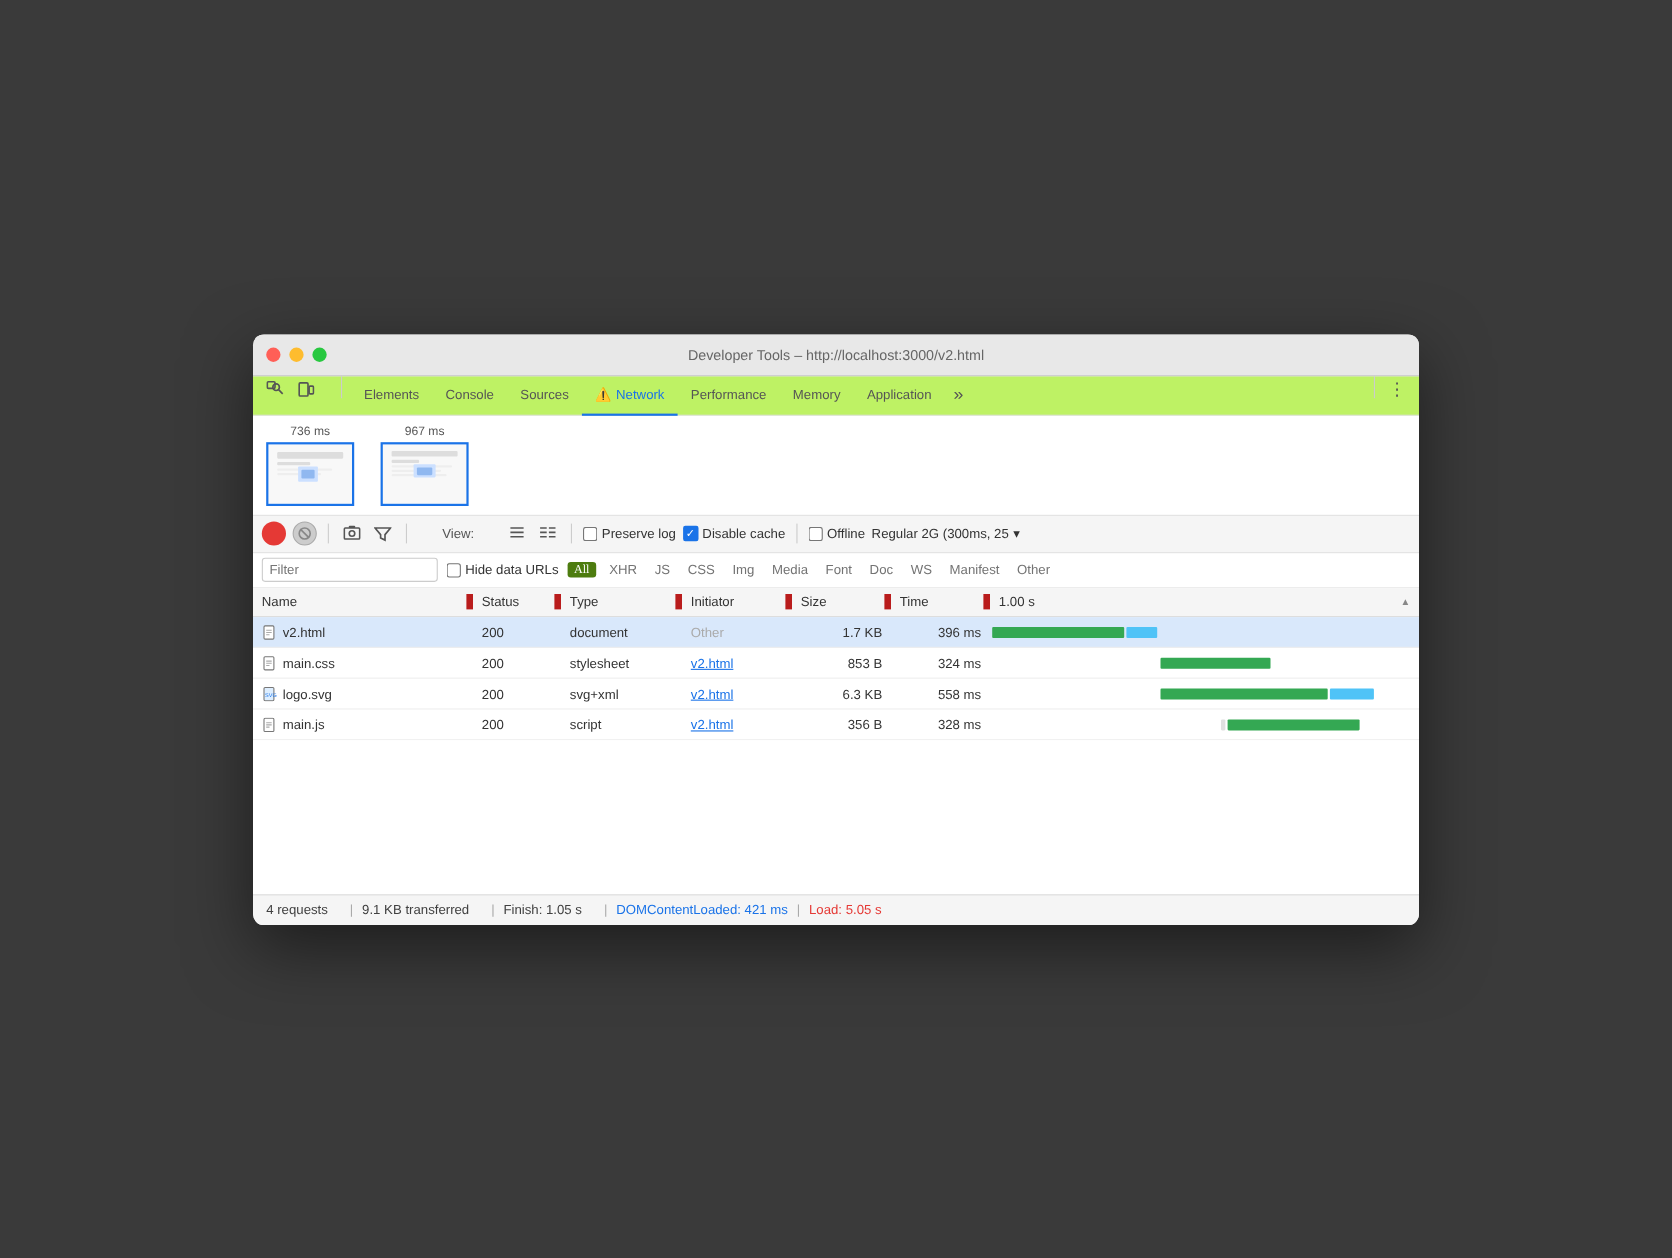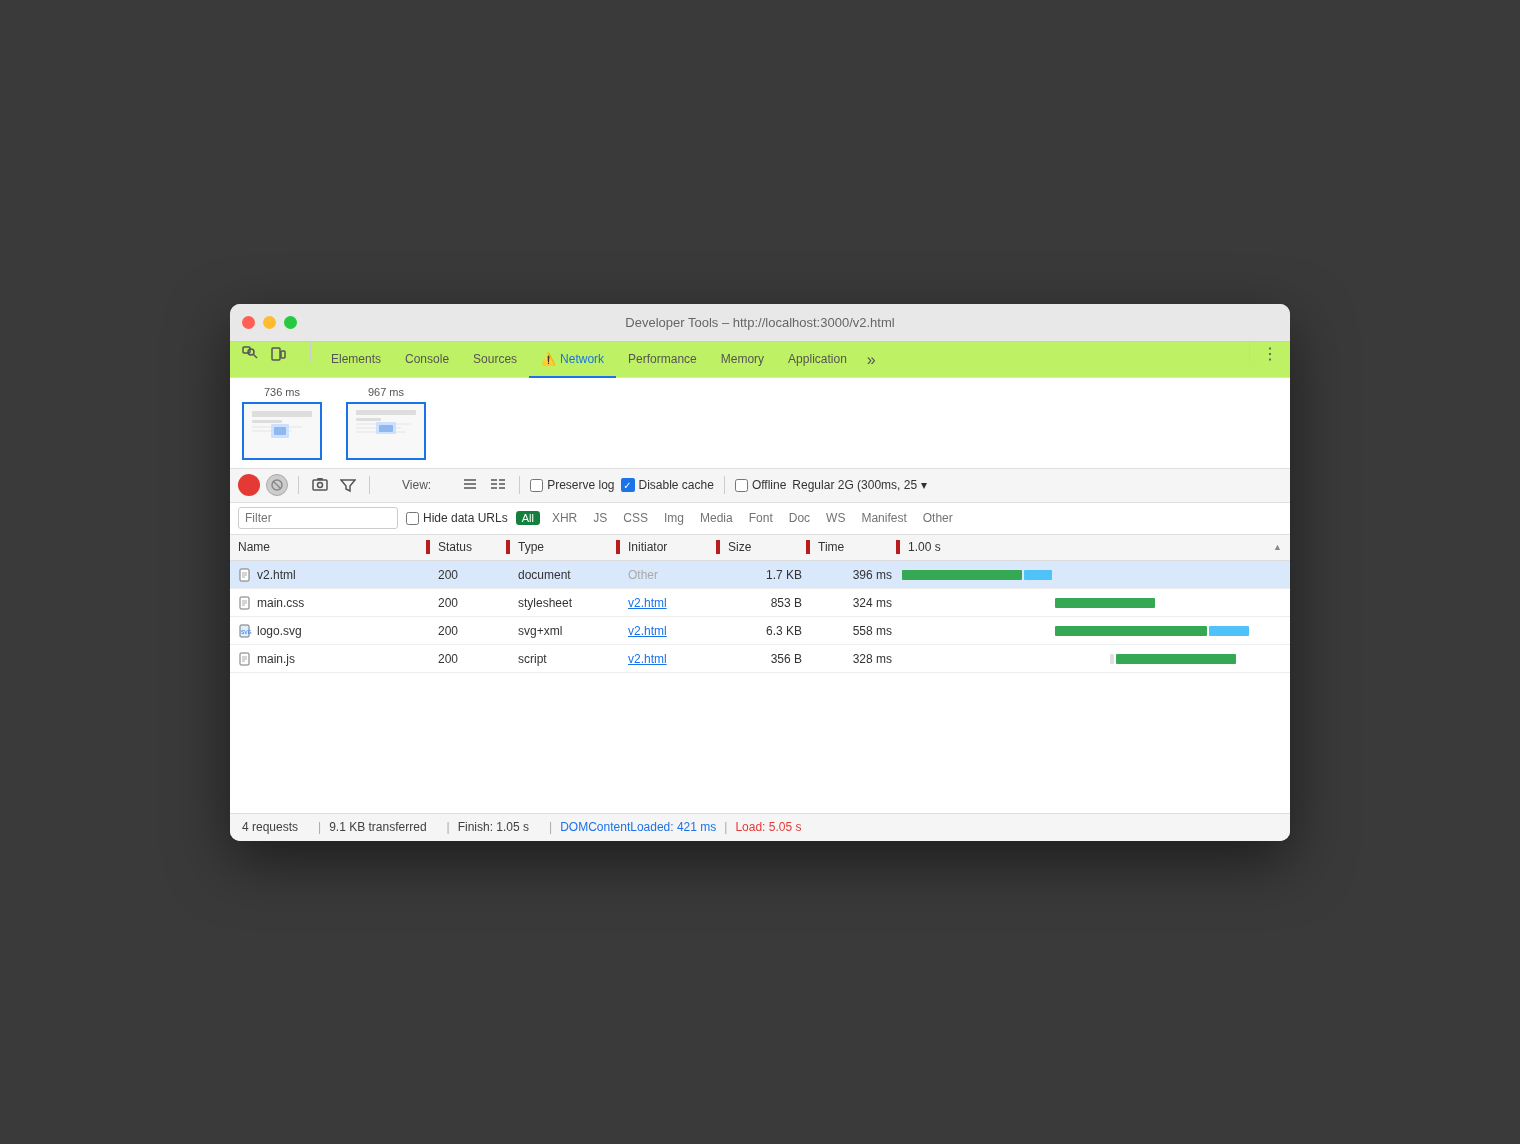--- a/index.html
+++ b/index.html
@@ -243,26 +243,27 @@
       outline: none;
     }
     .filter-checkbox-group {
       display: flex;
       align-items: center;
       gap: 4px;
       font-size: 12px;
       color: #333;
     }
     .all-badge {
-      background: #15803d;
+      background: #4d7c0f;
       color: white;
       border-radius: 3px;
       padding: 1px 6px;
       font-size: 11px;
       cursor: pointer;
+      font-family: Liberation Serif, serif;
     }
     .filter-type {
       font-size: 12px;
       color: #737373;
       cursor: pointer;
       padding: 1px 4px;
       border-radius: 3px;
     }
     .timeline-header {
       background: #f5f5f5;
@@ -307,21 +308,21 @@
       background: #f5f5f5;
       border-bottom: 1px solid #ddd;
       height: 26px;
       align-items: center;
     }
     .th {
       font-size: 12px;
       color: #333;
       padding: 0 8px;
       font-weight: 400;
-      border-right: 4px solid #b91c1c;
+      border-right: 6px solid #b91c1c;
       white-space: nowrap;
       overflow: hidden;
     }
     .th-waterfall {
       display: flex;
       align-items: center;
       justify-content: space-between;
       padding: 0 8px;
     }
     .sort-icon {

